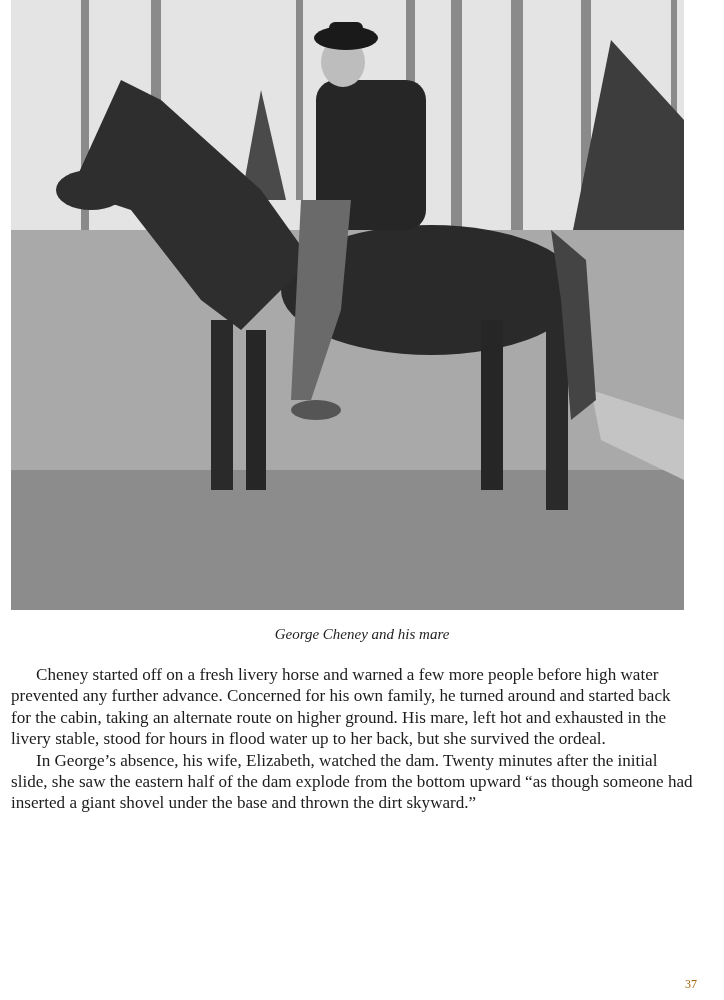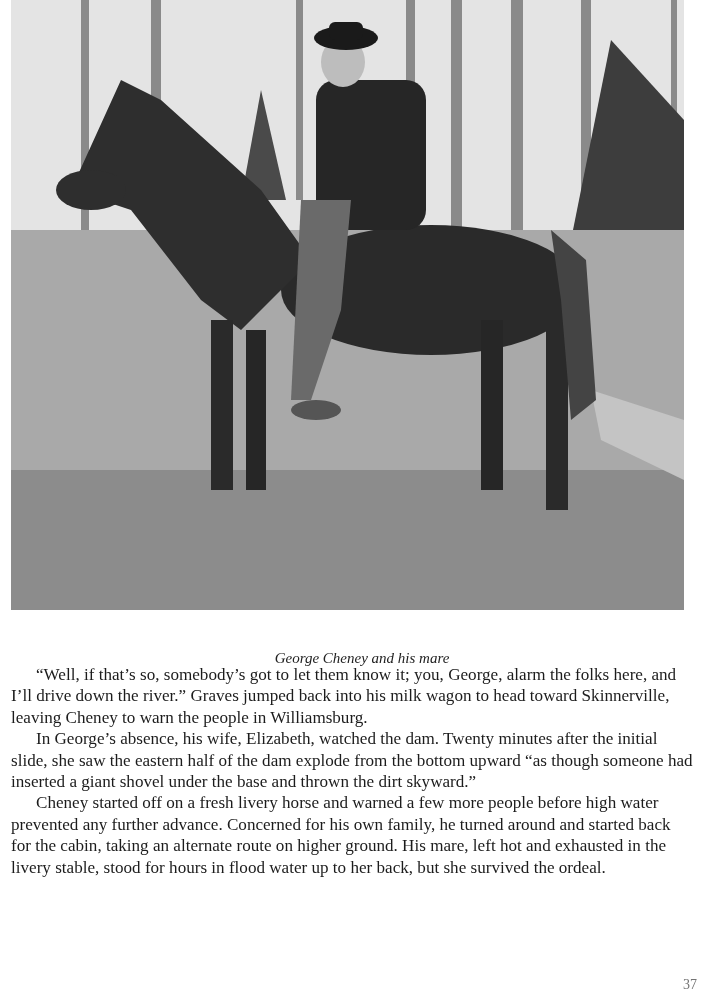--- a/index.html
+++ b/index.html
@@ -3,25 +3,25 @@
   <meta charset="utf-8">
   <style>
     html, body { margin: 0; padding: 0; background: #ffffff; }
     body { width: 724px; height: 1000px; position: relative; overflow: hidden;
       font-family: "Liberation Serif", "DejaVu Serif", serif; color: #1c1c1c; }
     .photo { position: absolute; left: 11px; top: 0; width: 673px; height: 610px;
       background: linear-gradient(180deg, #d9d9d9 0%, #bdbdbd 35%, #a3a3a3 60%, #8f8f8f 100%);
       overflow: hidden; }
     .photo svg { display: block; width: 100%; height: 100%; }
     .caption { position: absolute; left: 0; width: 724px; top: 626px; text-align: center;
-      font-style: italic; font-size: 15px; color: #222; margin-top: 24px; }
+      font-style: italic; font-size: 15px; color: #222; }
     .body-text { position: absolute; left: 11px; top: 664px; width: 683px; font-size: 17.1px;
       line-height: 21.4px; color: #1c1c1c; }
     .body-text p { margin: 0 0 0 0; text-indent: 25px; white-space: normal; }
-    .page-number { position: absolute; right: 27px; top: 977px; font-size: 14px; color: #737373; }
+    .page-number { position: absolute; right: 27px; top: 977px; font-size: 12px; color: #a16207; }
   </style>
 </head>
 <body>
 
 <div class="photo">
   <svg viewBox="0 0 673 610" preserveAspectRatio="none">
 
     <rect x="0" y="0" width="673" height="610" fill="#cfcfcf"></rect>
     <rect x="0" y="0" width="673" height="230" fill="#e4e4e4"></rect>
     <g fill="#8a8a8a">
@@ -55,18 +55,17 @@
     <ellipse cx="335" cy="38" rx="32" ry="12" fill="#1a1a1a"></ellipse>
     <rect x="318" y="22" width="34" height="18" rx="6" fill="#1a1a1a"></rect>
     <polygon points="290,200 340,200 330,310 300,400 280,400" fill="#6a6a6a"></polygon>
     <ellipse cx="305" cy="410" rx="25" ry="10" fill="#555"></ellipse>
   </svg>
 </div>
 
 <div class="caption">George Cheney and his mare</div>
 
 <div class="body-text">
-  <p>“Well, if that’s so, somebody’s got to let them know it; you, George, alarm the folks here, and I’ll drive down the river.” Graves jumped back into his milk wagon to head toward Skinnerville, leaving Cheney to warn the people in Williamsburg.</p>
+  <p>Cheney started off on a fresh livery horse and warned a few more people before high water prevented any further advance. Concerned for his own family, he turned around and started back for the cabin, taking an alternate route on higher ground. His mare, left hot and exhausted in the livery stable, stood for hours in flood water up to her back, but she survived the ordeal.</p>
   <p>In George’s absence, his wife, Elizabeth, watched the dam. Twenty minutes after the initial slide, she saw the eastern half of the dam explode from the bottom upward “as though someone had inserted a giant shovel under the base and thrown the dirt skyward.”</p>
-  <p>Cheney started off on a fresh livery horse and warned a few more people before high water prevented any further advance. Concerned for his own family, he turned around and started back for the cabin, taking an alternate route on higher ground. His mare, left hot and exhausted in the livery stable, stood for hours in flood water up to her back, but she survived the ordeal.</p>
 </div>
 
 <div class="page-number">37</div>
 
 </body></html>

